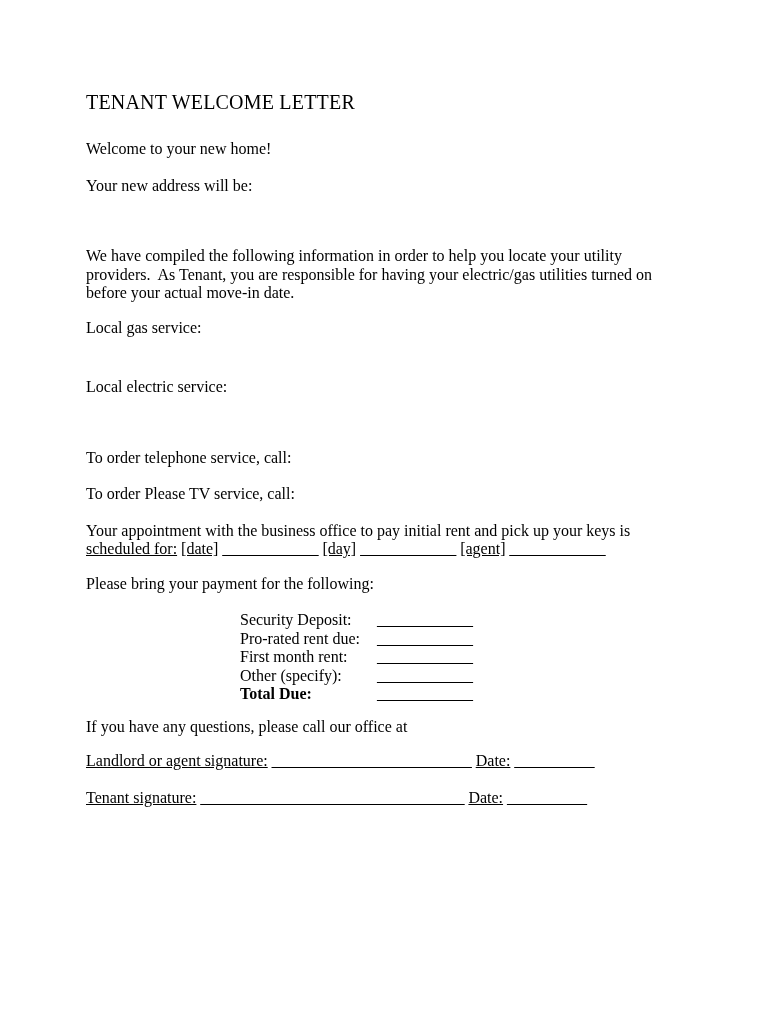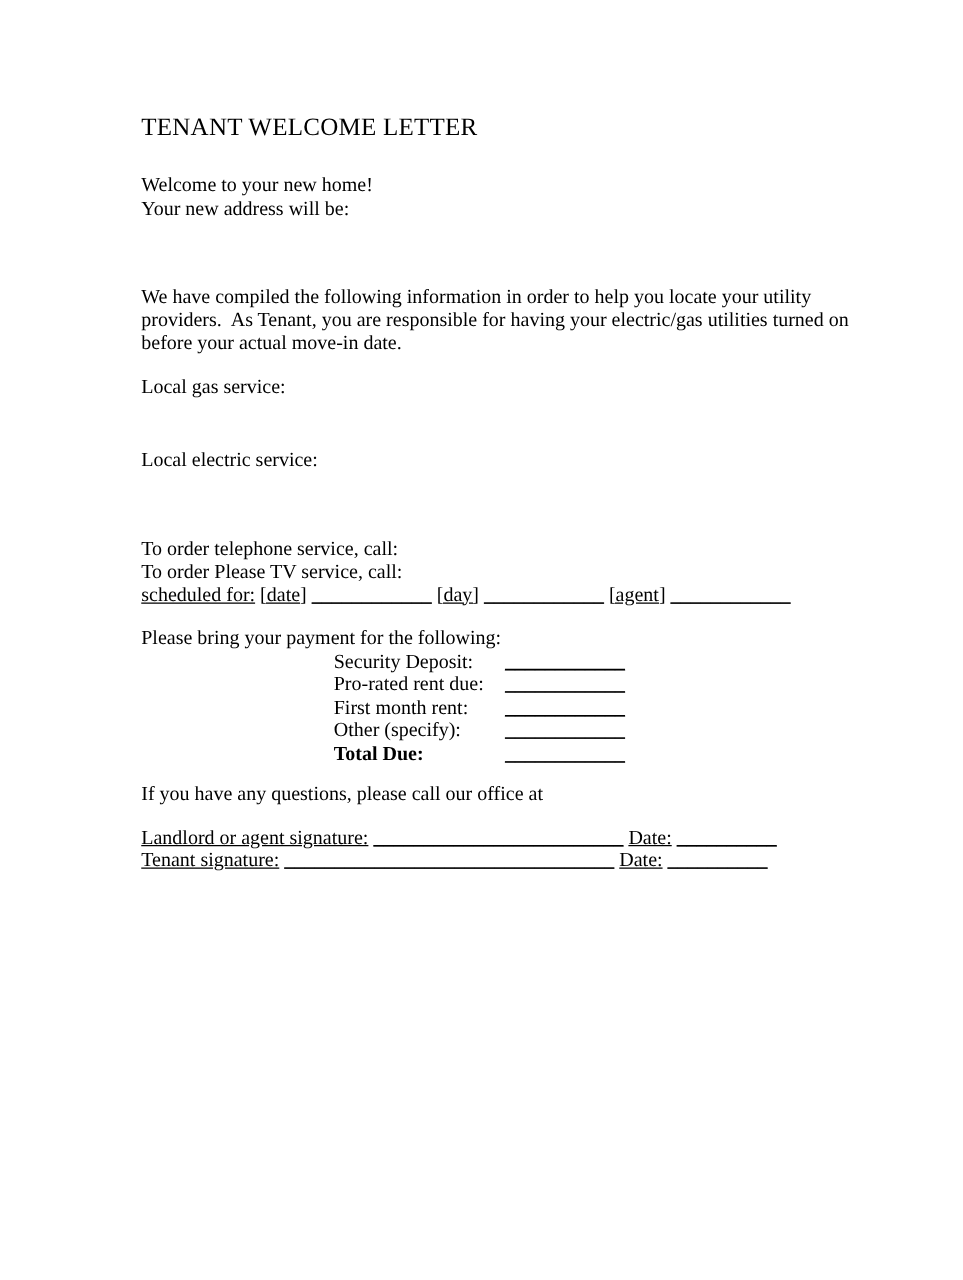--- a/index.html
+++ b/index.html
@@ -8,31 +8,31 @@
     position: relative;
     width: 770px;
     height: 1024px;
     background: #ffffff;
     color: #000000;
     font-family: "Liberation Serif", "DejaVu Serif", serif;
     font-size: 16px;
     line-height: 18.5px;
     overflow: hidden;
   }
-  .content { padding: 90px 118px 0 113px; }
+  .content { padding: 90px 118px 0 86px; }
   .t { white-space: pre; text-decoration: underline; }               
   .line { white-space: pre; }            
   h1.doc-title {
     font-size: 20px;
     line-height: 24px;
     font-weight: normal;
     letter-spacing: 0.2px;
   }
   .mt-26 { margin-top: 26px; }
-  .mt-18 { }
+  .mt-18 { margin-top: 18px; }
   .mt-16 { margin-top: 16px; }
   .mt-14 { margin-top: 14px; }
   .mt-52 { margin-top: 52px; }
   .mt-53 { margin-top: 41px; }
   .pay-list { padding-left: 154px; }
   .pay-row { display: flex; white-space: pre; }
   .pay-label { width: 137px; flex: 0 0 137px; }
   .pay-row.total .pay-label { font-weight: bold; }
   .nowrap { white-space: nowrap; }
 </style>
@@ -56,20 +56,21 @@
 
     <div class="mt-16 line">Local gas service:</div>
 
     <div class="mt-53 line">Local electric service:</div>
 
     <div class="mt-52 line">To order telephone service, call:</div>
 
     <div class="mt-18 line">To order Please TV service, call:</div>
 
     <div class="mt-18">
+      <div class="line">Your appointment with the business office to pay initial rent and pick up your keys is</div>
       <div class="nowrap"><span class="t">scheduled for:</span> <span class="t">[date]</span> <span class="t">____________</span> <span class="t">[day]</span> <span class="t">____________</span> <span class="t">[agent]</span> <span class="t">____________</span></div>
     </div>
 
     <div class="mt-16 line">Please bring your payment for the following:</div>
 
     <div class="mt-18 pay-list">
       <div class="pay-row">
         <span class="pay-label">Security Deposit:</span><span class="t">____________</span>
       </div>
       <div class="pay-row">

